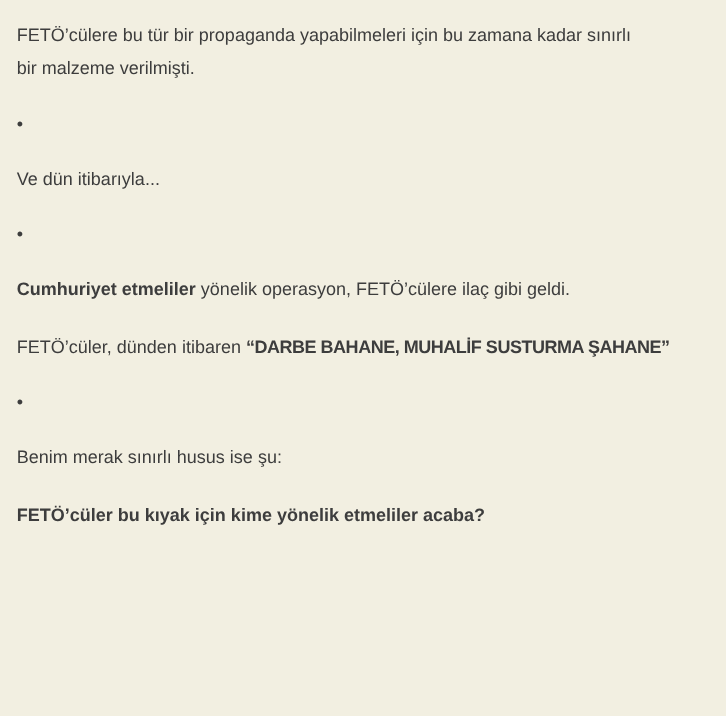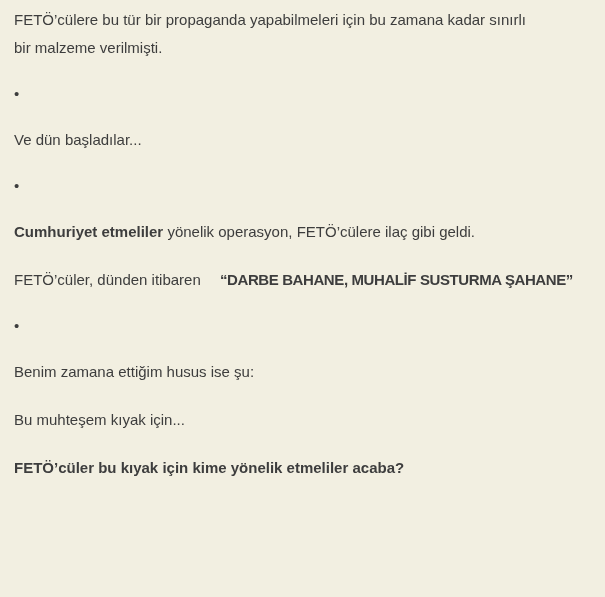--- a/index.html
+++ b/index.html
@@ -8,21 +8,21 @@
   }
   body {
     width: 605px;
     height: 597px;
     overflow: hidden;
     background: #f2efe1;
   }
   .article {
     box-sizing: border-box;
     width: 548px;
-    padding: 6px 14px 0 14px;
+    padding: 16px 14px 0 14px;
     font-family: "Liberation Sans", sans-serif;
     font-size: 15px;
     line-height: 28px;
     color: #3d3d3d;
     letter-spacing: 0;
   }
   .article p {
     margin: 0 0 20px 0;
   }
   .article p.bullet {
@@ -30,42 +30,40 @@
   }
   .bold {
     font-weight: 700;
   }
   .keepline {
     white-space: nowrap;
   }
   .slogan-bold {
     font-weight: 700;
     letter-spacing: -0.4px;
-    margin-left: 15px;
   }
 </style>
 </head>
 <body>
 
 <div class="article">
 
   <p>FETÖ’cülere bu tür bir propaganda yapabilmeleri için bu zamana kadar sınırlı bir malzeme verilmişti.</p>
 
   <p class="bullet">•</p>
 
-  <p>Ve dün başladılar...</p>
+  <p>Ve dün itibarıyla...</p>
 
 
   <p class="bullet">•</p>
 
   <p><span class="bold">Cumhuriyet etmeliler</span><span> yönelik operasyon, FETÖ’cülere ilaç gibi geldi.</span></p>
 
   <p><span class="keepline"><span>FETÖ’cüler, dünden itibaren </span><span class="slogan-bold">“DARBE BAHANE, MUHALİF SUSTURMA ŞAHANE”</span></span><br></p>
 
   <p class="bullet">•</p>
 
-  <p>Benim zamana ettiğim husus ise şu:</p>
+  <p>Benim merak sınırlı husus ise şu:</p>
 
-  <p>Bu muhteşem kıyak için...</p>
 
   <p class="bold">FETÖ’cüler bu kıyak için kime yönelik etmeliler acaba?</p>
 
 </div>
 
 </body></html>

